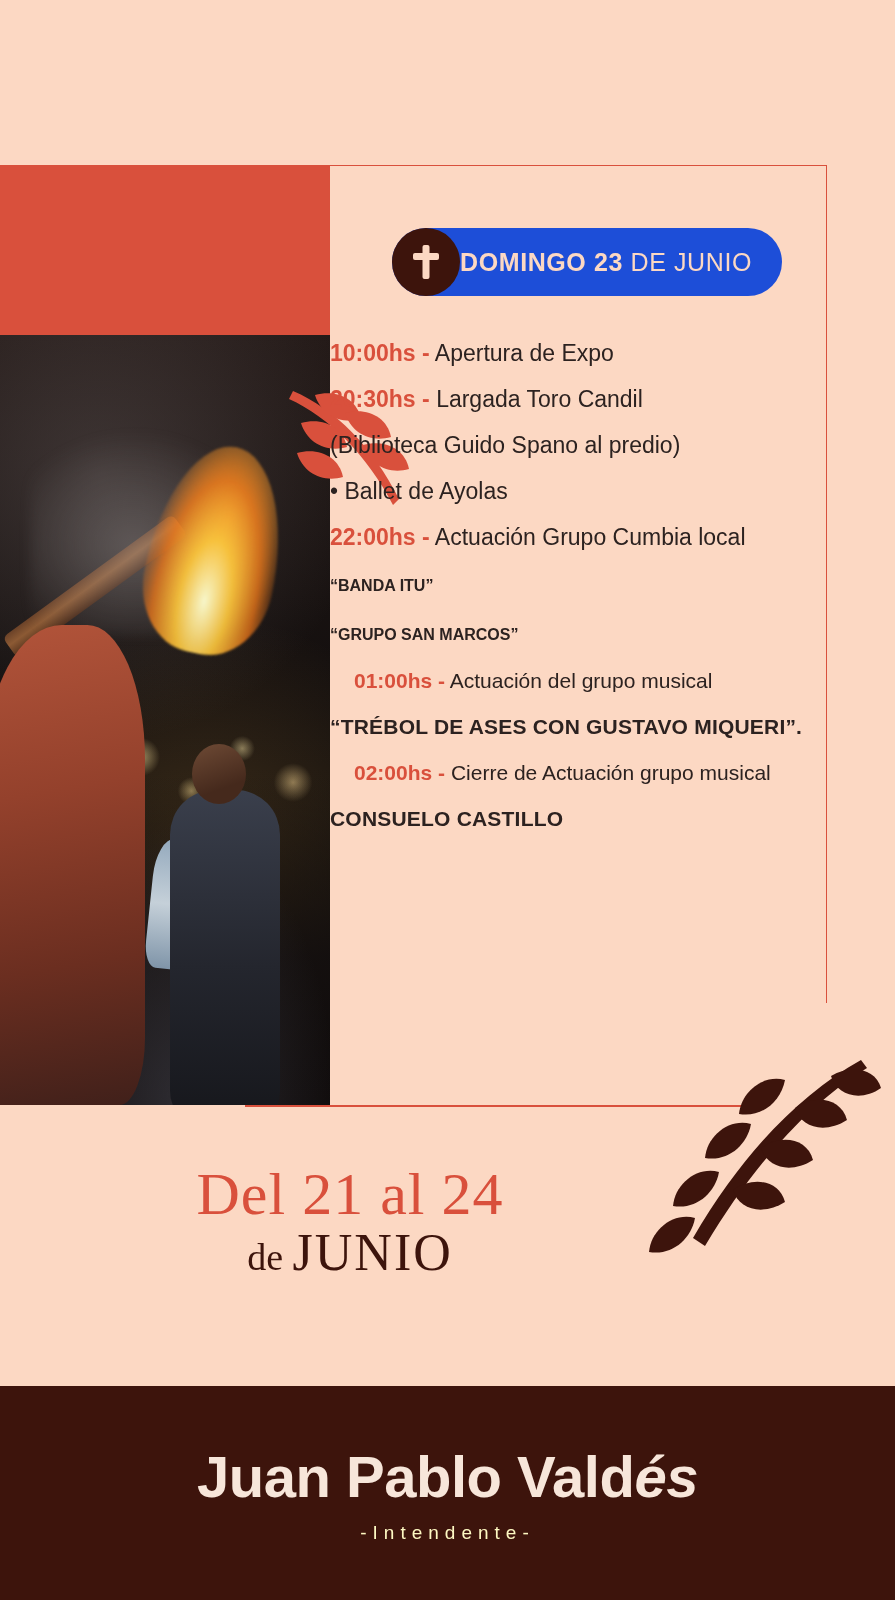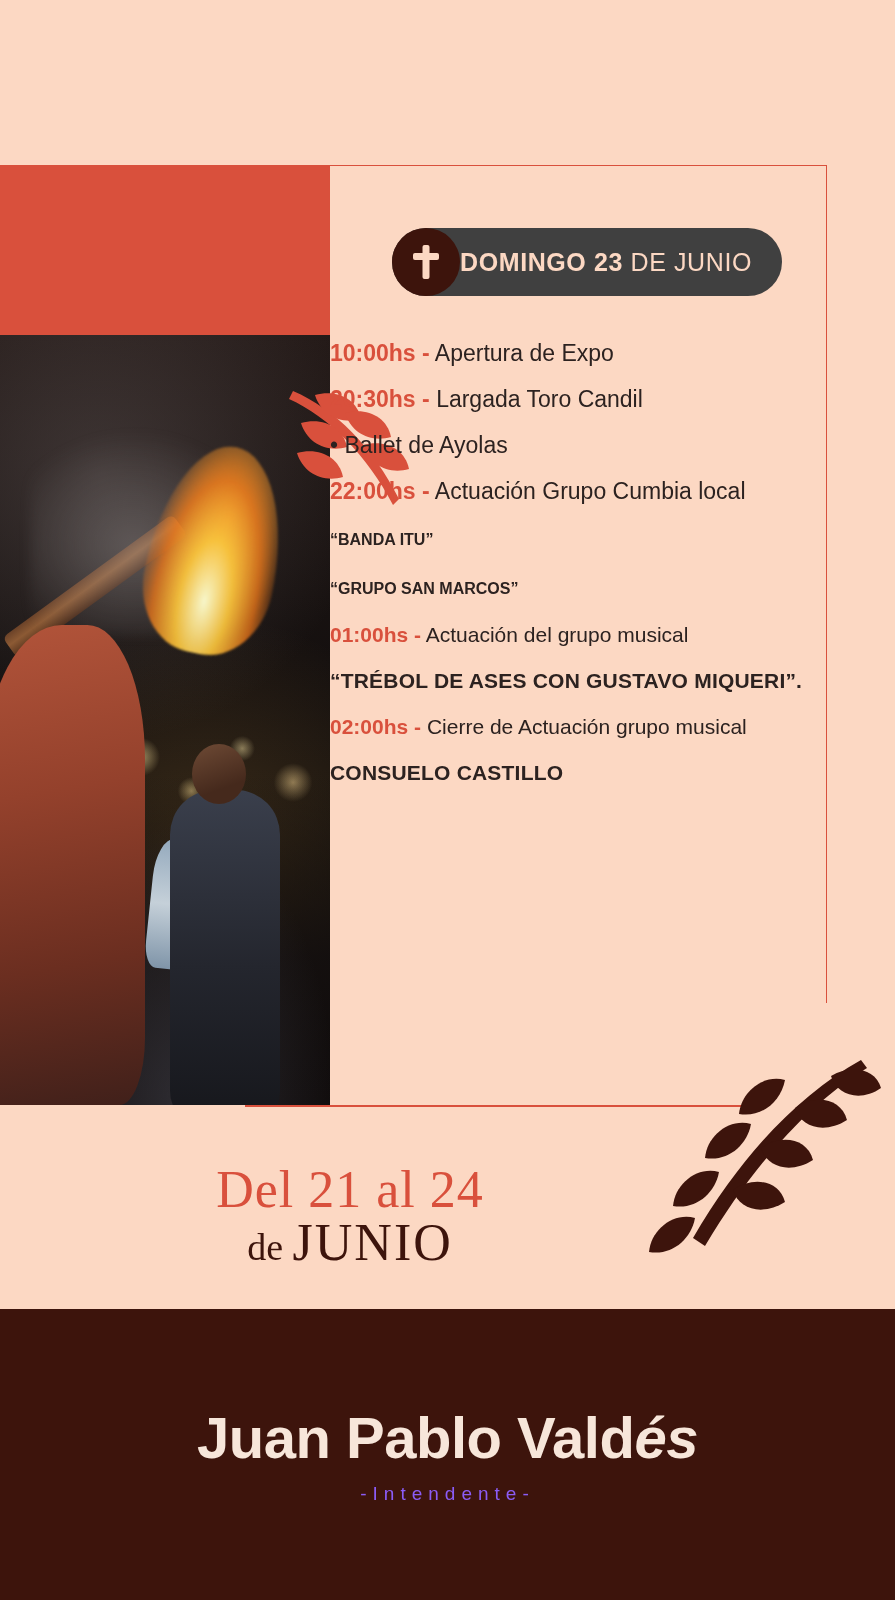--- a/index.html
+++ b/index.html
@@ -167,21 +167,21 @@
     background: #d9503c;
   }
 
   
   .date-pill {
     position: absolute;
     left: 392px;
     top: 228px;
     width: 390px;
     height: 68px;
-    background: #404040;
+    background: #1d4ed8;
     border-radius: 34px;
     display: flex;
     align-items: center;
     box-sizing: border-box;
   }
   .pill-badge {
     width: 68px;
     height: 68px;
     border-radius: 50%;
     background: #3d140c;
@@ -216,21 +216,21 @@
   .sched-line .time {
     color: #d9503c;
     font-weight: 700;
   }
   .sched-line .dash { color: #d9503c; font-weight: 700; }
   .sched-line .title-bold {
     font-weight: 700;
     font-size: 16px;
     color: #2c2220;
   }
-  .sched-line.small { font-size: 21px; }
+  .sched-line.small { font-size: 21px; margin-left: 24px; }
   .sched-line.bold-small { font-weight: 700; font-size: 21px; letter-spacing: .2px; }
 
   
   .branch-top {
     position: absolute;
     left: 275px;
     top: 375px;
     width: 150px;
     height: 150px;
   }
@@ -245,54 +245,54 @@
   
   .bottom-date {
     position: absolute;
     left: 0;
     top: 1160px;
     width: 700px;
     text-align: center;
   }
   .bd-line1 {
     font-family: "Liberation Serif", serif;
-    font-size: 52px;
+    font-size: 60px;
     color: #d9503c;
     letter-spacing: 1px;
   }
   .bd-line2 {
     font-family: "Liberation Serif", serif;
     font-size: 38px;
     color: #3d140c;
     margin-top: -6px;
   }
   .bd-line2 .big { font-size: 52px; letter-spacing: 2px; }
 
   
   .footer {
     position: absolute;
     left: 0;
     bottom: 0;
     width: 895px;
-    height: 291px;
+    height: 214px;
     background: #3d140c;
     display: flex;
     flex-direction: column;
     align-items: center;
     justify-content: center;
   }
   .footer-name {
     color: #f7e6da;
     font-size: 58px;
     font-weight: 700;
     letter-spacing: -0.5px;
   }
   .footer-name .accent { font-style: italic; }
   .footer-role {
-    color: #8b5cf6;
+    color: #fef9c3;
     font-size: 19px;
     letter-spacing: 6px;
     margin-top: 12px;
   }
 </style>
 </head>
 <body>
 
 <div class="red-block"></div>
 
@@ -342,20 +342,23 @@
 <div class="schedule">
   <div class="sched-line">
     <span class="time">10:00hs</span>
     <span class="dash">-</span>
     <span>Apertura de Expo</span>
   </div>
   <div class="sched-line">
     <span class="time">20:30hs</span>
     <span class="dash">-</span>
     <span>Largada Toro Candil</span>
+  </div>
+  <div class="sched-line">
+    <span>(Biblioteca Guido Spano al predio)</span>
   </div>
   <div class="sched-line">
     <span>• Ballet de Ayolas</span>
   </div>
   <div class="sched-line">
     <span class="time">22:00hs</span>
     <span class="dash">-</span>
     <span>Actuación Grupo Cumbia local</span>
   </div>
   <div class="sched-line">

